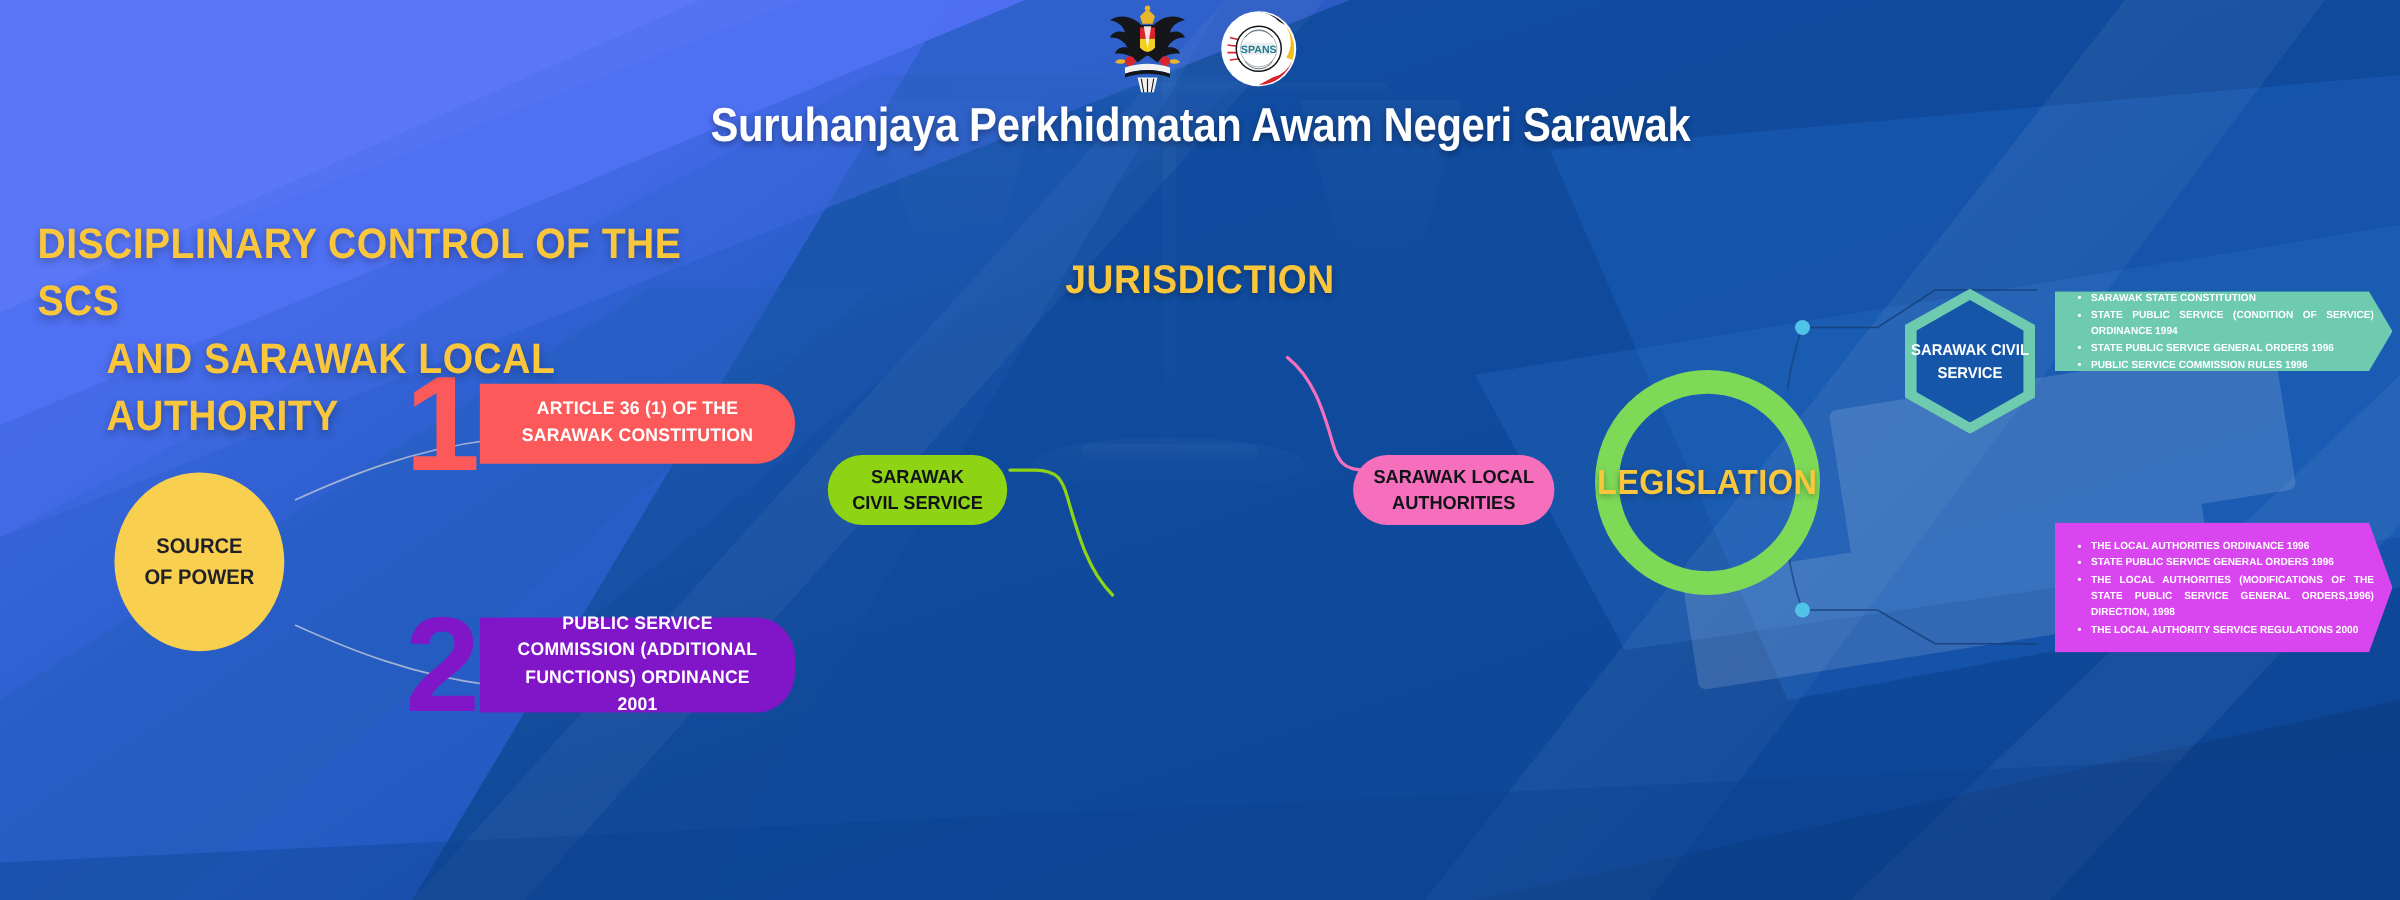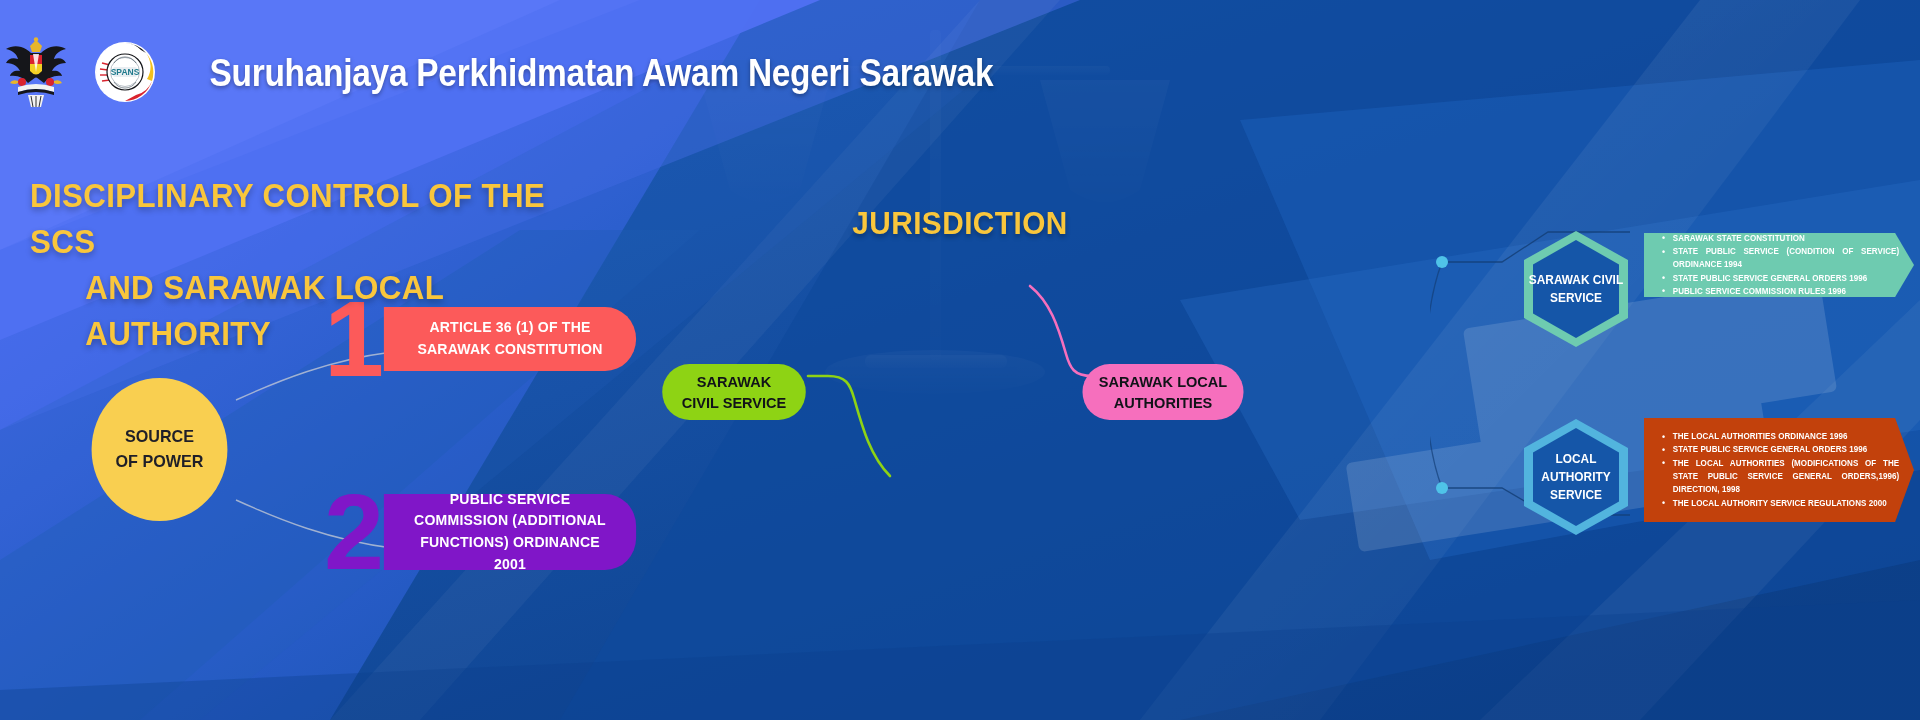--- a/index.html
+++ b/index.html
@@ -17,21 +17,21 @@
     width:1920px; height:720px;
     overflow:hidden;
     background:#14529f;
   }
   .bg-svg { position:absolute; inset:0; width:1920px; height:720px; }
 
   
   .header {
     position:absolute; top:0; left:0; width:1920px; height:140px;
     z-index:20;
-    display:flex; flex-direction:row; align-items:center;
+    display:flex; flex-direction:column; align-items:center;
   }
   .logo-row {
     display:flex; align-items:center; justify-content:center;
     gap:22px; margin-top:4px; height:70px;
   }
   .crest { width:72px; height:70px; position:relative; }
   .spans-logo { width:62px; height:62px; position:relative; }
 
   .org-title {
     margin-top:6px;
@@ -187,21 +187,21 @@
   #hex-local { left:1524px; top:419px; }
   #hex-local .hex-outer { background:#52b4de; }
 
   .list-box {
     position:absolute; z-index:12;
     clip-path:polygon(0 0, 93% 0, 100% 50%, 93% 100%, 0 100%);
     padding:12px 10px 12px 18px;
     display:flex; flex-direction:column; justify-content:center;
   }
   #box-civil { left:1644px; top:233px; width:270px; height:64px; background:#6ecbb0; }
-  #box-local { left:1644px; top:418px; width:270px; height:104px; background:#c2410c; }
+  #box-local { left:1644px; top:418px; width:270px; height:104px; background:#d946ef; }
   .list-box ul { list-style:none; }
   .list-box li {
     color:#ffffff; font-size:8.2px; font-weight:bold;
     line-height:1.62; letter-spacing:0.05px;
     position:relative; padding-left:11px;
     text-align:justify;
     transform:scaleX(0.98);
     transform-origin:left center;
   }
   .list-box li::before {
@@ -360,20 +360,23 @@
 
   <svg class="jur-links" viewBox="0 0 640 260">
     <path d="M168 96 L188 96 C206 96 210 104 214 118 C222 146 230 176 250 196" fill="none" stroke="#8ed314" stroke-width="2.6" stroke-linecap="round"></path>
     <path d="M472 96 L452 96 C434 96 430 88 426 74 C418 46 410 22 390 6" fill="none" stroke="#f66fbd" stroke-width="2.6" stroke-linecap="round"></path>
   </svg>
 
 
   <div class="side-pill" id="pill-scs">SARAWAK CIVIL SERVICE</div>
   <div class="side-pill" id="pill-sla">SARAWAK LOCAL AUTHORITIES</div>
 
+  <div class="leg-ring">
+    <span class="leg-label">LEGISLATION</span>
+  </div>
 
   <svg class="leg-links" viewBox="0 0 200 330">
     <path d="M12 52 L72 52 L118 22 L200 22" fill="none" stroke="#143f78" stroke-width="1.3" opacity="0.85"></path>
     <path d="M12 278 L72 278 L118 305 L200 305" fill="none" stroke="#143f78" stroke-width="1.3" opacity="0.85"></path>
     <path d="M12 52 C-10 110 -10 220 12 278" fill="none" stroke="#143f78" stroke-width="1.3" opacity="0.7"></path>
     <circle cx="12" cy="52" r="6" fill="#4fc3e8"></circle>
     <circle cx="12" cy="278" r="6" fill="#4fc3e8"></circle>
   </svg>
 
   <div class="hex" id="hex-civil">
@@ -384,25 +387,20 @@
 
   <div class="list-box" id="box-civil">
     <ul>
       <li>SARAWAK STATE CONSTITUTION</li>
       <li>STATE PUBLIC SERVICE (CONDITION OF SERVICE) ORDINANCE 1994</li>
       <li>STATE PUBLIC SERVICE GENERAL ORDERS 1996</li>
       <li>PUBLIC SERVICE COMMISSION RULES 1996</li>
     </ul>
   </div>
 
-  <div class="hex" id="hex-local">
-    <div class="hex-outer"></div>
-    <div class="hex-inner"></div>
-    <div class="hex-label">LOCAL AUTHORITY SERVICE</div>
-  </div>
 
   <div class="list-box" id="box-local">
     <ul>
       <li>THE LOCAL AUTHORITIES ORDINANCE 1996</li>
       <li>STATE PUBLIC SERVICE GENERAL ORDERS 1996</li>
       <li>THE LOCAL AUTHORITIES (MODIFICATIONS OF THE STATE PUBLIC SERVICE GENERAL ORDERS,1996) DIRECTION, 1998</li>
       <li>THE LOCAL AUTHORITY SERVICE REGULATIONS 2000</li>
     </ul>
   </div>
 

